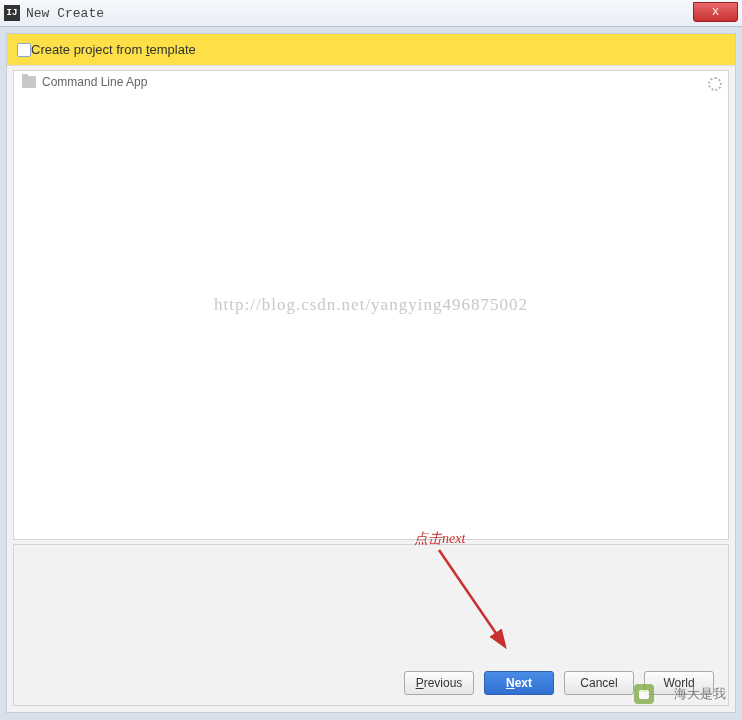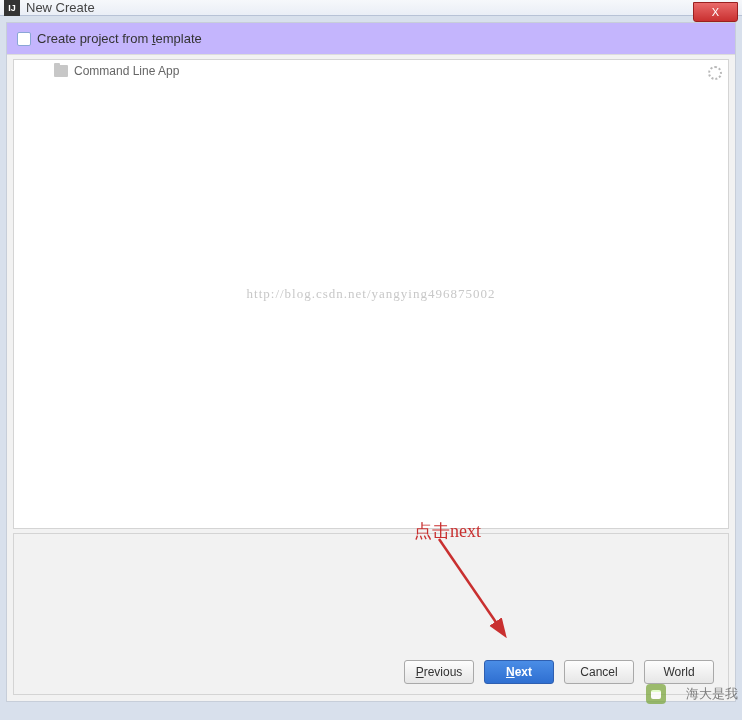--- a/index.html
+++ b/index.html
@@ -6,27 +6,28 @@
     body {
       font-family: "Segoe UI", Tahoma, sans-serif;
       font-size: 12px;
       background: #d8e0ec;
       width: 742px;
       height: 720px;
       overflow: hidden;
       position: relative;
     }
     .titlebar {
-      height: 16px;
+      height: 27px;
       background: linear-gradient(to bottom, #f6f8fb, #eaeef6);
       border-bottom: 1px solid #b7c2d6;
       display: flex;
       align-items: center;
       padding: 0 4px;
       position: relative;
+      font-family: Liberation Mono, monospace;
     }
     .titlebar-icon {
       width: 16px; height: 16px;
       background: #333;
       margin-right: 6px;
       display: flex;
       align-items: center;
       justify-content: center;
       color: #fff;
       font-size: 9px;
@@ -57,44 +58,43 @@
       background: #f2f2f2;
       border: 1px solid #c7ced9;
       height: 680px;
       display: flex;
       flex-direction: column;
     }
     .header-row {
       padding: 8px 10px;
       display: flex;
       align-items: center;
-      gap: 6px;
+      gap: 0;
       border-bottom: 1px solid #dcdcdc;
-      background: #c4b5fd;
+      background: #fde047;
     }
     .checkbox {
       width: 14px; height: 14px;
       border: 1px solid #8aa6d6;
       border-radius: 2px;
       background: #fff;
       display: inline-block;
     }
     .header-label {
       color: #333;
       font-size: 13px;
     }
     .underline { text-decoration: underline; }
     .list-area {
       flex: 0 0 470px;
       margin: 4px 6px;
       background: #fff;
       border: 1px solid #d4d4d4;
       position: relative;
       overflow: hidden;
-      padding-left: 32px;
     }
     .list-item {
       display: flex;
       align-items: center;
       gap: 6px;
       padding: 4px 8px;
       color: #666;
       font-size: 12px;
     }
     .folder-icon {
@@ -117,37 +117,38 @@
       width: 14px; height: 14px;
       border: 2px dotted #b8b8b8;
       border-radius: 50%;
     }
     .watermark {
       position: absolute;
       top: 50%;
       left: 50%;
       transform: translate(-50%, -50%);
       color: #c8c8c8;
-      font-size: 13px;
+      font-size: 17px;
       font-family: Georgia, serif;
       letter-spacing: 1px;
       white-space: nowrap;
     }
     .bottom-area {
       flex: 1;
       margin: 0 6px 6px 6px;
       background: #f2f2f2;
       border: 1px solid #d4d4d4;
       position: relative;
     }
     .annotation {
       position: absolute;
       color: #c93030;
-      font-size: 18px;
+      font-size: 14px;
       font-family: "SimSun", serif;
+      font-style: italic;
     }
     .arrow {
       position: absolute;
       pointer-events: none;
     }
     .button-row {
       position: absolute;
       bottom: 10px;
       right: 14px;
       display: flex;
@@ -169,21 +170,21 @@
       padding: 0 10px;
     }
     .btn.primary {
       background: linear-gradient(to bottom, #4a8de6, #2f6fd1);
       border-color: #2f5fb0;
       color: #fff;
       font-weight: bold;
     }
     .watermark-badge {
       position: absolute;
-      right: 4px;
+      right: 16px;
       bottom: 16px;
       display: flex;
       align-items: center;
       gap: 20px;
       color: #555;
       font-size: 13px;
       font-family: "SimSun", serif;
       opacity: 0.75;
     }
     .badge-icon {

